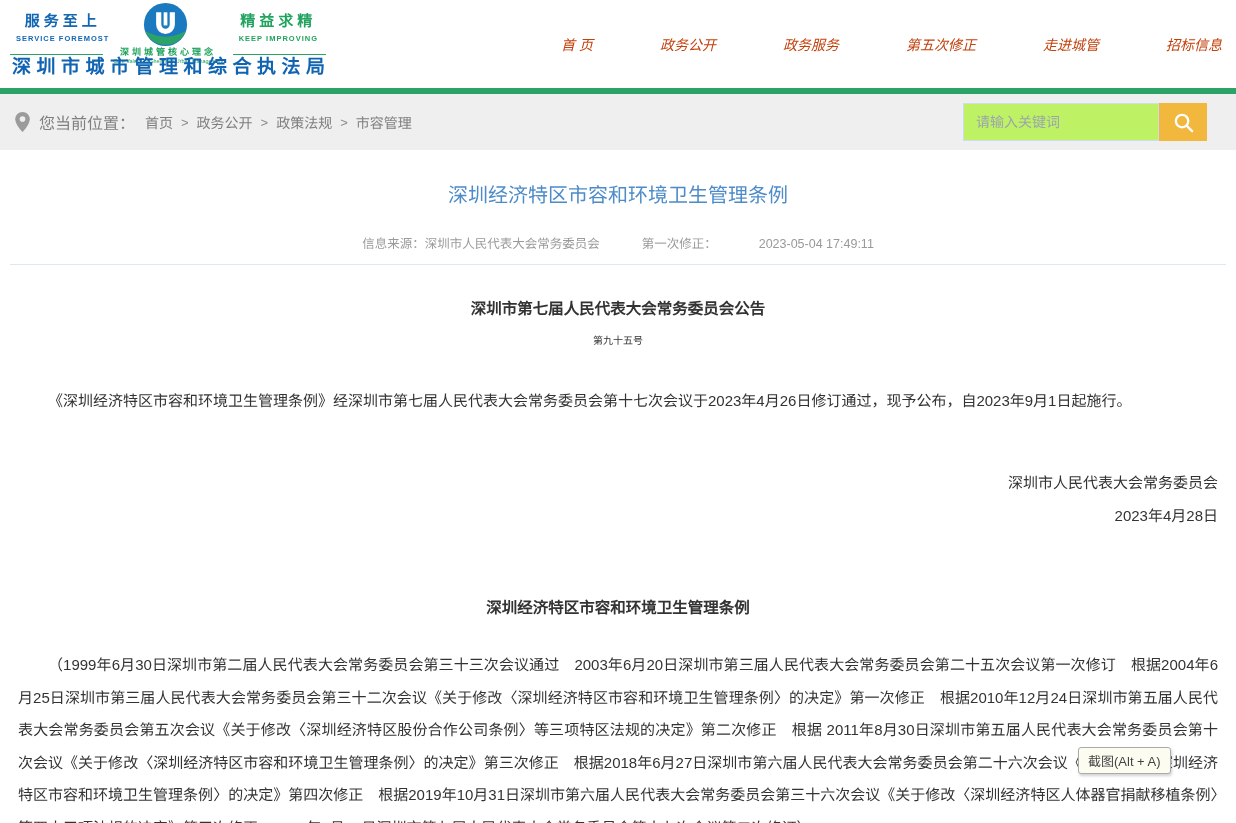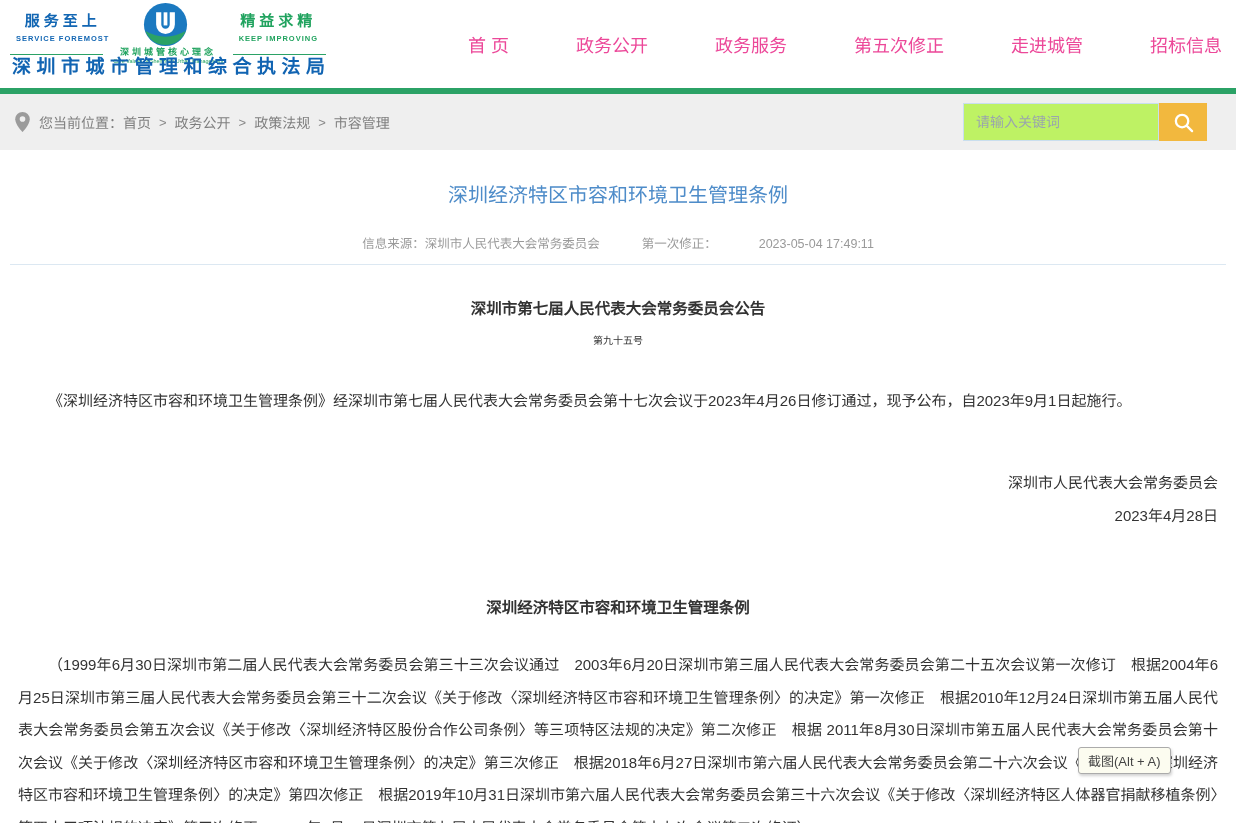--- a/index.html
+++ b/index.html
@@ -19,28 +19,28 @@
   .caption-row { position:absolute; left:0; right:0; top:43px; display:flex; align-items:center; }
   .caption-row .line { flex:1; height:0; border-top:1px solid #2ba266; }
   .caption-mid { text-align:center; padding:0 4px; color:#21a35f; }
   .caption-mid .cn { font-size:9px; font-weight:bold; letter-spacing:3px; }
   .caption-mid .en { font-size:6px; transform:scale(.9); white-space:nowrap; }
   .bureau-name { position:absolute; left:2px; bottom:8px; white-space:nowrap;
     font-size:19px; font-weight:bold; letter-spacing:5.5px; color:#1164b2; }
 
   .main-nav { position:absolute; right:14px; top:0; height:88px;
     display:flex; align-items:center; gap:67px; }
-  .main-nav a { font-size:18px; color:#ec4899; text-decoration:none; white-space:nowrap; cursor:pointer; }
+  .main-nav a { font-size:14px; color:#c2410c; text-decoration:none; white-space:nowrap; cursor:pointer;font-style:italic; }
 
   .green-bar { height:6px; background:#2ba266; }
 
   
   .breadcrumb-bar { height:56px; background:#efefef; display:flex; align-items:center; padding:0 15px; }
   .pin-icon { width:15px; height:20px; margin-right:9px; flex:0 0 auto; }
-  .crumb-prefix { font-size:14px; color:#7f7f7f; }
+  .crumb-prefix { font-size:16px; color:#7f7f7f; margin-right:10px; }
   .crumb-link { font-size:14px; color:#7f7f7f; text-decoration:none; cursor:pointer; }
   .crumb-sep { font-size:13px; color:#8a8a8a; margin:0 8px; }
   .search-box { margin-left:auto; margin-right:14px; display:flex; height:38px; }
   .search-input { width:196px; height:38px; border:1px solid #c9deee; background:#bef264;
     font-size:14px; color:#333; padding:0 12px; outline:none; }
   .search-input::placeholder { color:#9aa5ad; }
   .search-btn { width:48px; height:38px; border:none; background:#f2b83e; cursor:pointer;
     display:flex; align-items:center; justify-content:center; }
 
   

